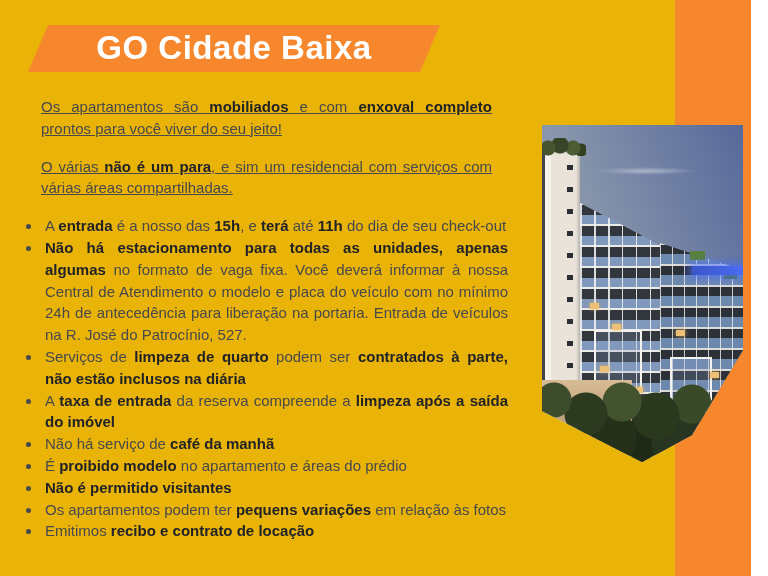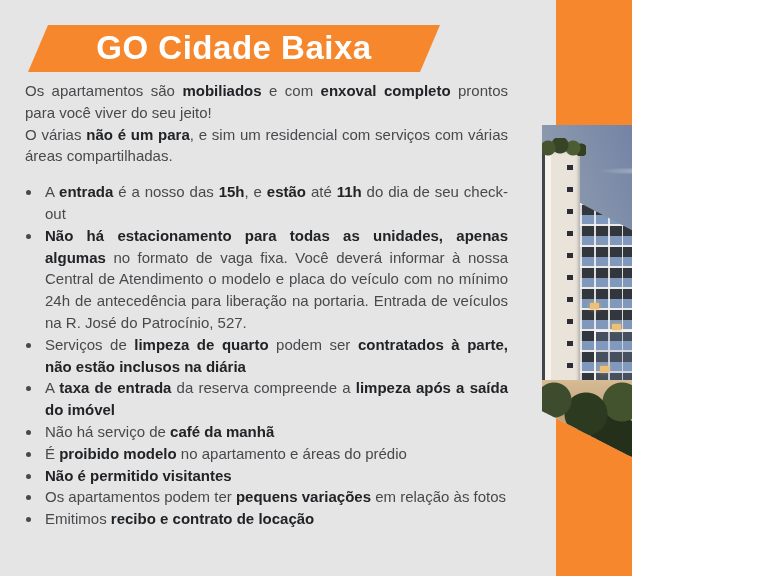--- a/index.html
+++ b/index.html
@@ -1,21 +1,21 @@
 <!DOCTYPE html>
 <html><head>
 <meta charset="utf-8">
 <style>
   * { margin:0; padding:0; box-sizing:border-box; }
   html,body { width:768px; height:576px; }
   body { font-family:"Liberation Sans", sans-serif; }
 
   .page {
-    position:relative; width:632px; height:576px;
-    background:#e5e5e5; overflow:hidden;
+    position:relative; width:751px; height:576px;
+    background:#eab308; overflow:hidden;
   }
 
   
   .side-bar {
     position:absolute; top:0; right:0; width:76px; height:576px;
     background:#f7872d; z-index:1;
   }
 
   
   .header-ribbon {
@@ -29,21 +29,21 @@
     color:#ffffff; font-size:33px; font-weight:bold; letter-spacing:.5px;
     white-space:nowrap; transform:translateY(-1px);
   }
 
   
   .content {
     position:absolute; left:25px; top:80px; width:483px;
     font-size:15px; line-height:21.8px; text-align:justify;
     color:#47494c; z-index:2;
   }
-  .content p { margin:0; }
+  .content p { margin:16px;text-decoration:underline; }
   .content b { color:#212326; font-weight:bold; }
   ul.rules {
     margin:14px 0 0 0; padding-left:17px; list-style:disc outside;
   }
   ul.rules li { padding-left:3px; }
 
   
   .hero {
     position:absolute; left:542px; top:125px; width:201px; height:337px;
     clip-path:polygon(0 0, 201px 0, 201px 225px, 150px 310px, 100px 337px, 0 286px);
@@ -128,21 +128,21 @@
 
   <div class="header-ribbon">
     <h1>GO Cidade Baixa</h1>
   </div>
 
   <div class="content">
     <p><span>Os apartamentos  são </span><b>mobiliados</b><span> e com </span><b>enxoval completo</b><span> prontos para você viver do seu jeito!</span></p>
     <p><span>O várias </span><b>não é um para</b><span>, e sim um residencial com serviços com várias áreas compartilhadas.</span></p>
 
     <ul class="rules">
-      <li><span>A </span><b>entrada</b><span> é a nosso das </span><b>15h</b><span>, e </span><b>estão</b><span> até </span><b>11h</b><span> do dia de seu check-out</span></li>
+      <li><span>A </span><b>entrada</b><span> é a nosso das </span><b>15h</b><span>, e </span><b>terá</b><span> até </span><b>11h</b><span> do dia de seu check-out</span></li>
       <li><b>Não há estacionamento para todas as unidades, apenas algumas</b><span> no formato de vaga fixa. Você deverá informar à nossa Central de Atendimento o modelo e placa do veículo com no mínimo 24h de antecedência para liberação na portaria. Entrada de veículos na R. José do Patrocínio, 527.</span></li>
       <li><span>Serviços de </span><b>limpeza de quarto</b><span> podem ser </span><b>contratados à parte, não estão inclusos na diária</b></li>
       <li><span>A </span><b>taxa de entrada</b><span> da reserva compreende a </span><b>limpeza após a saída do imóvel</b></li>
       <li><span>Não há serviço de </span><b>café da manhã</b></li>
       <li><span>É </span><b>proibido modelo</b><span> no apartamento e áreas do prédio</span></li>
       <li><b>Não é permitido visitantes</b></li>
       <li><span>Os apartamentos podem ter </span><b>pequens variações</b><span> em relação às fotos</span></li>
       <li><span>Emitimos </span><b>recibo e contrato de locação</b></li>
     </ul>
   </div>

